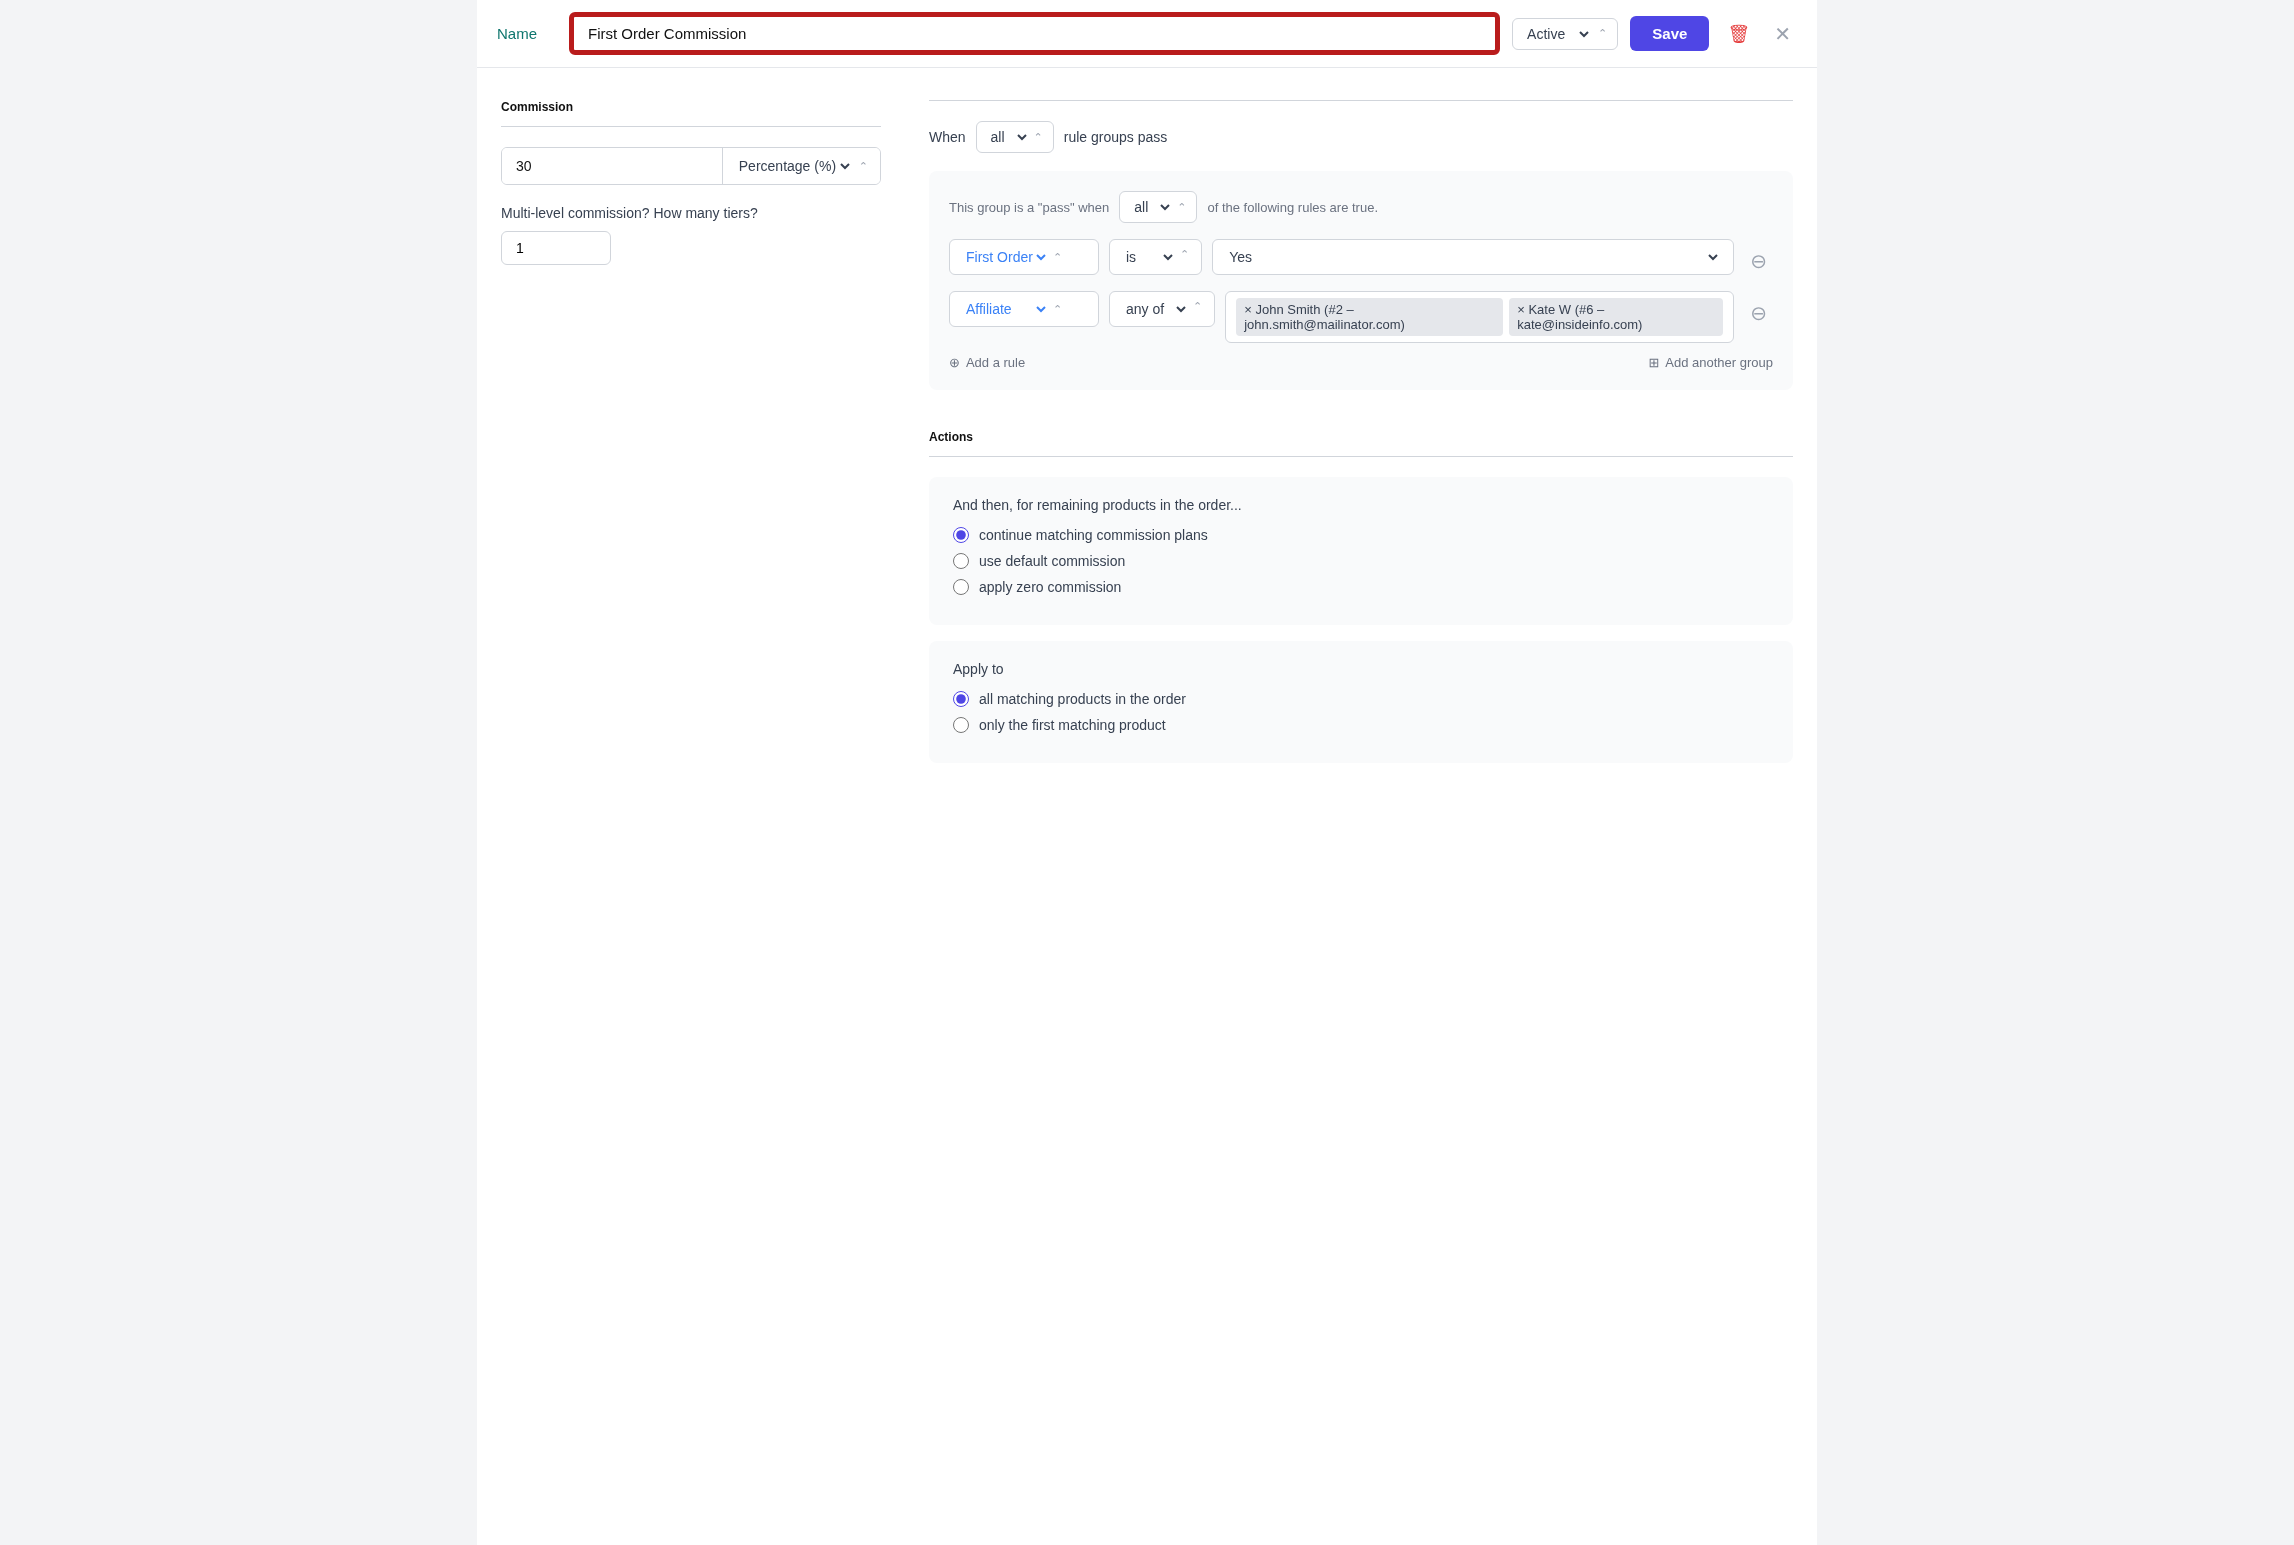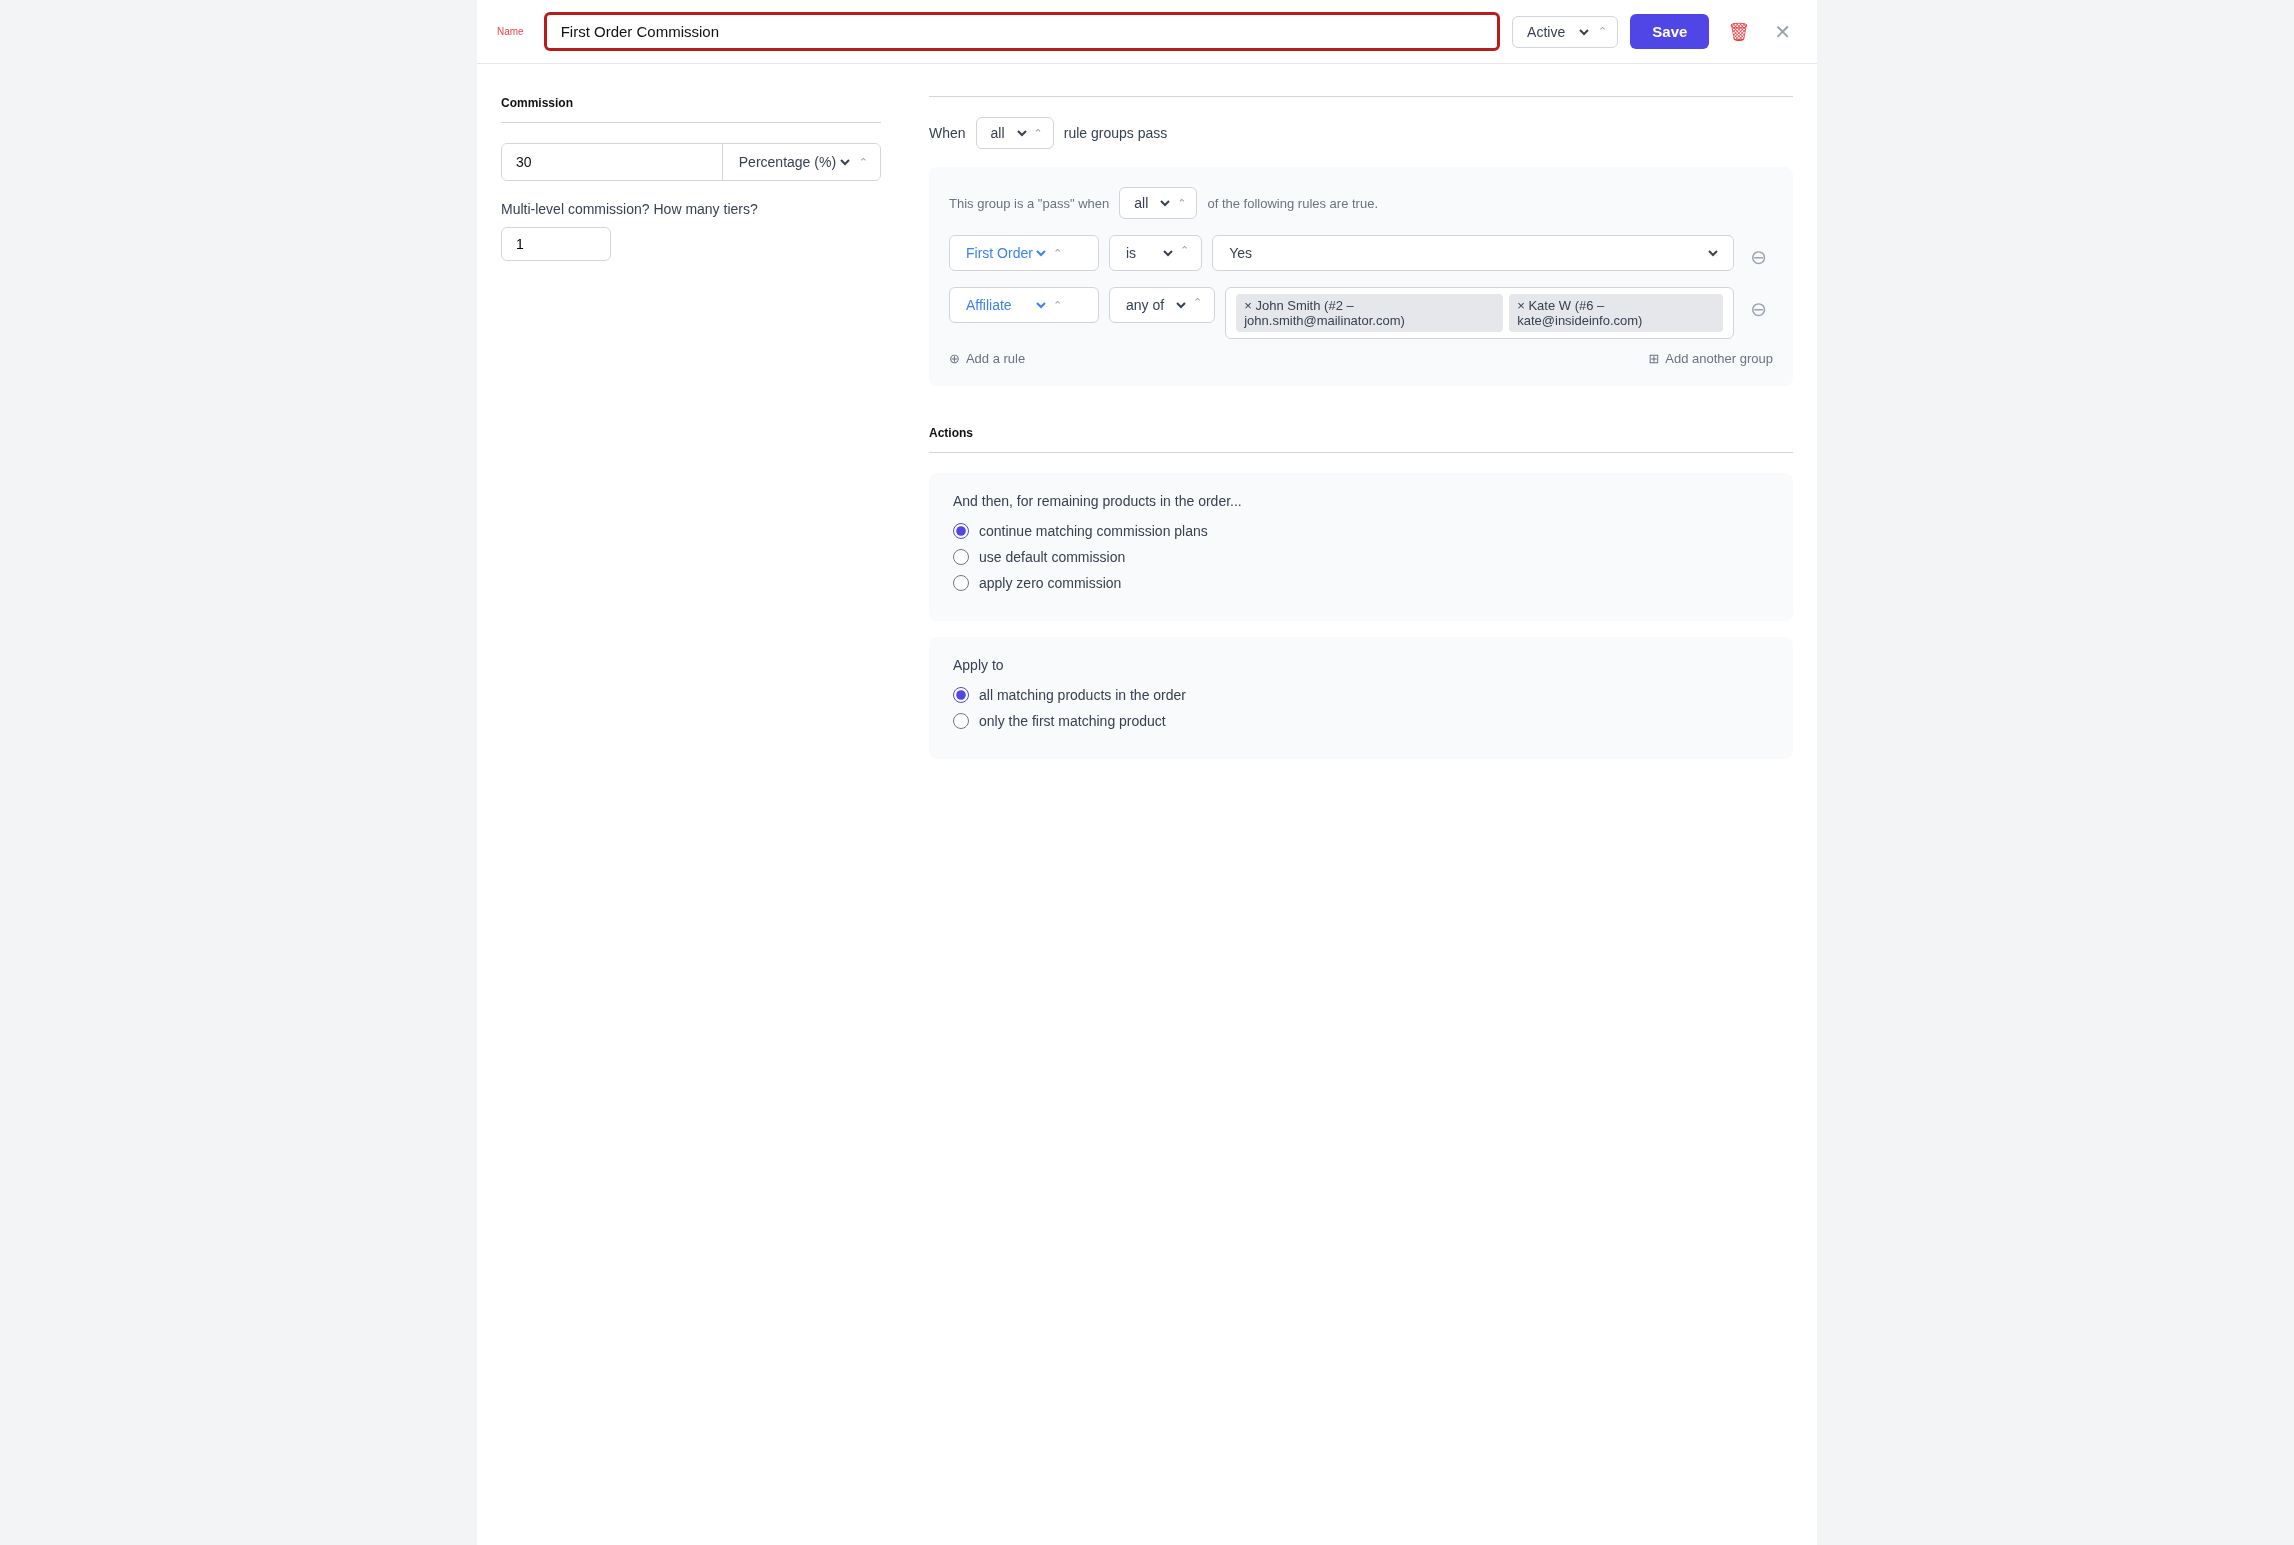--- a/index.html
+++ b/index.html
@@ -19,30 +19,30 @@
     
     .header {
       display: flex;
       align-items: center;
       padding: 12px 20px;
       border-bottom: 1px solid #e5e7eb;
       background: #fff;
       gap: 12px;
     }
     .header-name-label {
-      font-size: 10px;
-      color: #ef4444;
+      font-size: 15px;
+      color: #0f766e;
       white-space: nowrap;
-      margin-right: 8px;
+      margin-right: 20px;
     }
     .header-name-input {
       flex: 1;
       padding: 8px 14px;
       font-size: 15px;
-      border: 3px solid #b91c1c;
+      border: 5px solid #b91c1c;
       border-radius: 6px;
       outline: none;
       color: #111;
       background: #fff;
     }
     .status-select-wrapper {
       display: flex;
       align-items: center;
       border: 1px solid #d1d5db;
       border-radius: 6px;

